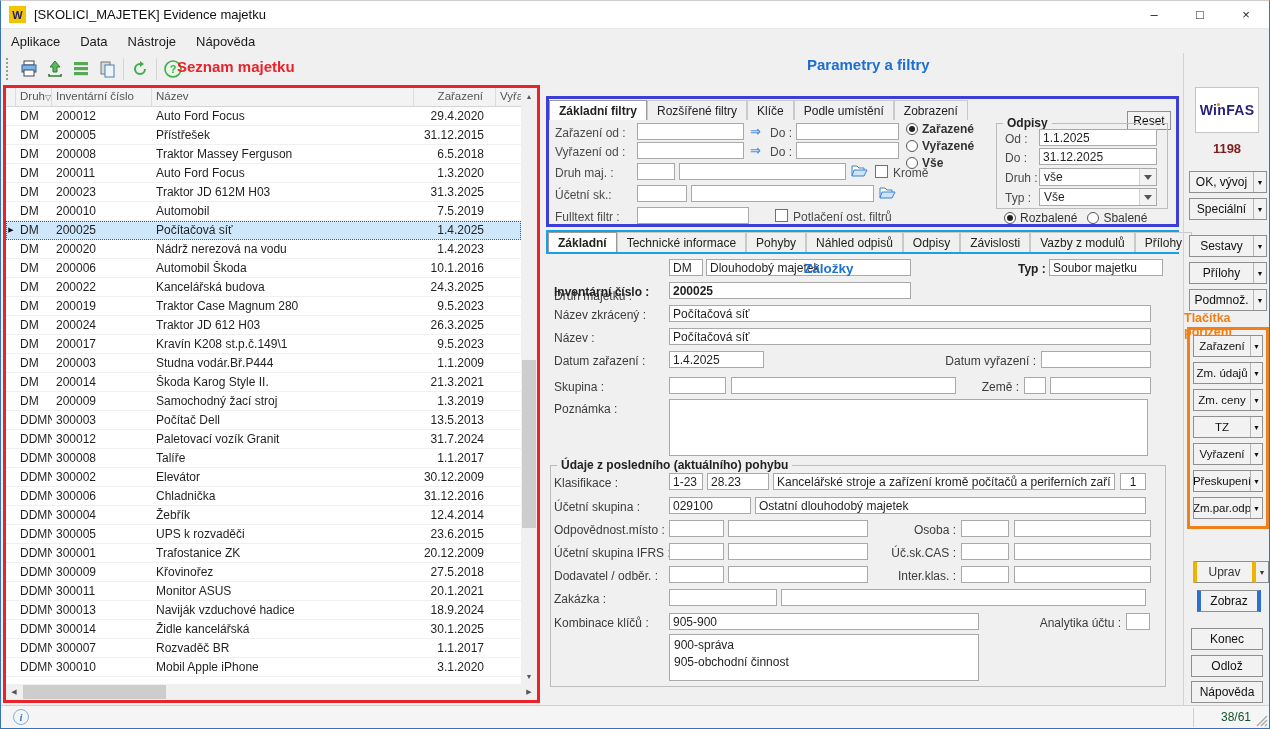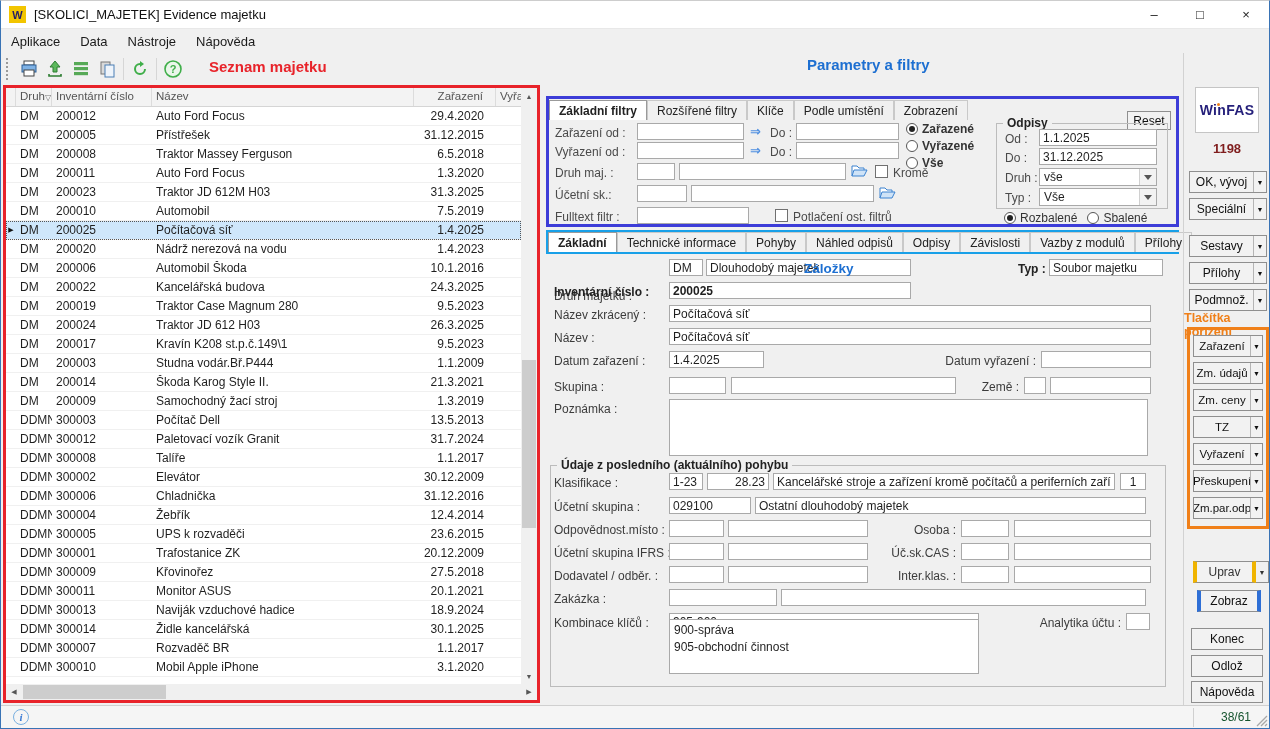--- a/index.html
+++ b/index.html
@@ -22,21 +22,21 @@
   
   .menubar{ position:absolute; left:0; top:28px; right:0; height:24px; display:flex;
             align-items:center; background:#f0f0f0; }
   .menu-item{ padding:0 10px; font-size:13px; color:#1a1a1a; }
   .toolbar{ position:absolute; left:0; top:52px; height:32px; display:flex; align-items:center; }
   .grip{ width:4px; height:22px; border-left:2px dotted #9a9a9a; margin:0 6px 0 5px; }
   .tbtn{ width:26px; height:26px; display:flex; align-items:center; justify-content:center; }
   .tsep{ width:1px; height:22px; background:#d6d6d6; margin:0 3px; }
 
   .annot{ position:absolute; font-weight:bold; font-size:15px; }
-  .annot-red{ color:#e8232a; left:208px; top:57px; }
+  .annot-red{ color:#e8232a; left:176px; top:57px; }
   .annot-blue{ color:#1d6fd1; left:806px; top:55px; }
   .annot-orange{ color:#f08019; left:1183px; top:310px; font-size:12.5px; width:86px; }
   .annot-zalozky{ color:#1d6fd1; font-size:13.5px; font-weight:bold; }
 
   
   .left-panel{ position:absolute; left:2px; top:84px; width:537px; height:618px;
                border:3px solid #e8232a; background:#fff; }
   .thead{ position:absolute; left:0; top:0; height:19px; width:515px; display:flex;
           background:#f3f3f3; border-bottom:1px solid #d5d5d5; color:#555; }
   .th{ padding:2px 4px; border-right:1px solid #dcdcdc; font-size:11.5px; white-space:nowrap; overflow:hidden;}
@@ -605,21 +605,21 @@
     <input class="inp" style="left: 504px; top: 122px; width: 101px;">
 
     <div class="flabel" style="left:8px;top:147px;">Poznámka :</div>
     <textarea class="inp" style="left: 123px; top: 144px; width: 479px; height: 57px; position: absolute;"></textarea>
 
     <div class="groupbox" style="left:4px;top:210px;width:616px;height:222px;background:#f0f0f0;">
       <div class="legend" style="background:#f0f0f0;">Údaje z posledního (aktuálního) pohybu</div>
     </div>
     <div class="flabel" style="left:8px;top:221px;">Klasifikace :</div>
     <input class="inp" style="left: 123px; top: 218px; width: 34px;" value="1-23">
-    <input class="inp" style="left: 161px; top: 218px; width: 62px; text-align: right;" value="28.23">
+    <input class="inp" style="left: 161px; top: 218px; width: 62px;" value="28.23">
     <input class="inp" style="left: 227px; top: 218px; width: 342px;" value="Kancelářské stroje a zařízení kromě počítačů a periferních zaříz">
     <input class="inp" style="left: 574px; top: 218px; width: 26px; text-align: center;" value="1">
 
     <div class="flabel" style="left:8px;top:245px;">Účetní skupina :</div>
     <input class="inp" style="left: 123px; top: 242px; width: 82px;" value="029100">
     <input class="inp" style="left: 209px; top: 242px; width: 391px;" value="Ostatní dlouhodobý majetek">
 
     <div class="flabel" style="left:8px;top:268px;">Odpovědnost.místo :</div>
     <input class="inp" style="left: 123px; top: 265px; width: 55px;">
     <input class="inp" style="left: 182px; top: 265px; width: 140px;">
@@ -643,21 +643,21 @@
 
     <div class="flabel" style="left:8px;top:337px;">Zakázka :</div>
     <input class="inp" style="left: 123px; top: 334px; width: 108px;">
     <input class="inp" style="left: 235px; top: 334px; width: 365px;">
 
     <div class="flabel" style="left:8px;top:361px;">Kombinace klíčů :</div>
     <input class="inp" style="left: 123px; top: 358px; width: 310px;" value="905-900">
     <div class="flabel" style="left:460px;top:361px;width:115px;text-align:right;">Analytika účtu :</div>
     <input class="inp" style="left: 580px; top: 358px; width: 24px;">
 
-    <div class="klice-box" style="left:123px;top:364px;width:310px;height:55px;">900-správa
+    <div class="klice-box" style="left:123px;top:379px;width:310px;height:47px;">900-správa
 905-obchodní činnost</div>
   </div>
 
   <div class="side-divider"></div>
   <div class="winfas-box">
     <div class="winfas-logo">WinFAS</div>
   </div>
   <div class="build-num">1198</div>
   <div class="annot annot-orange">Tlačítka pořízení</div>
   <div class="orange-box">

